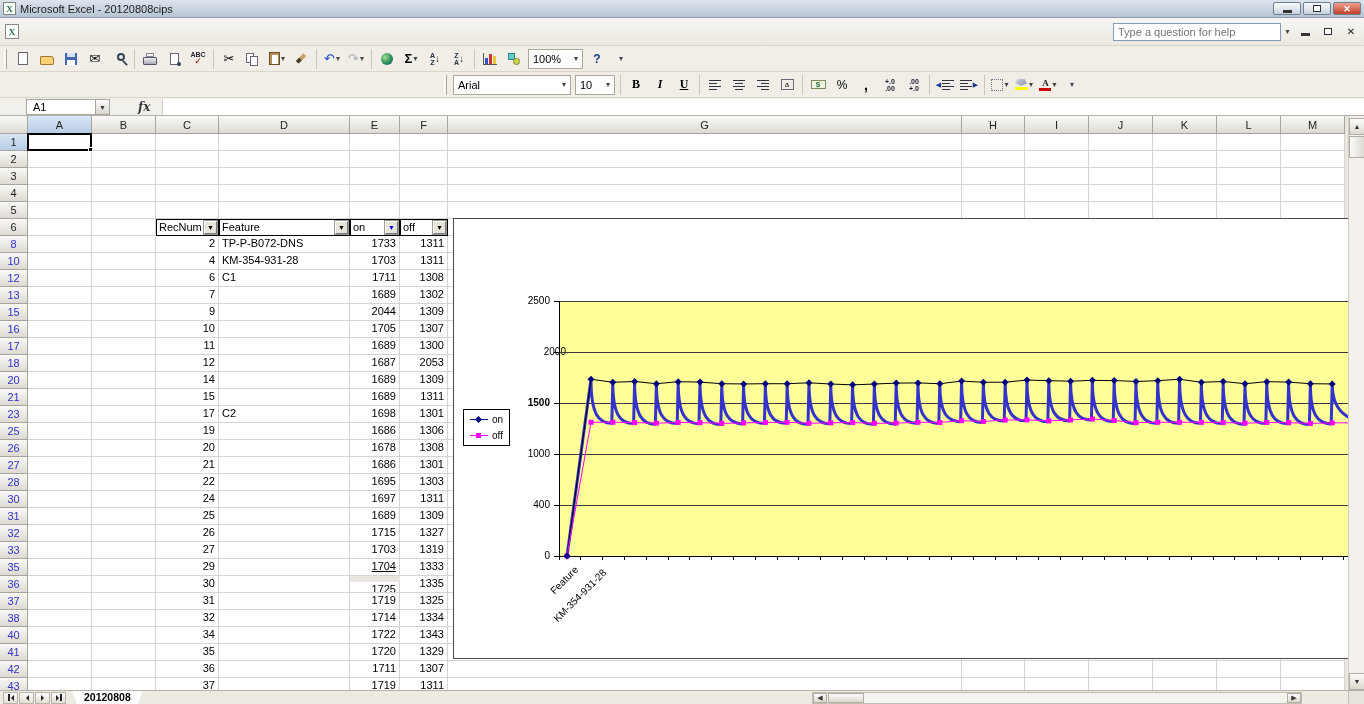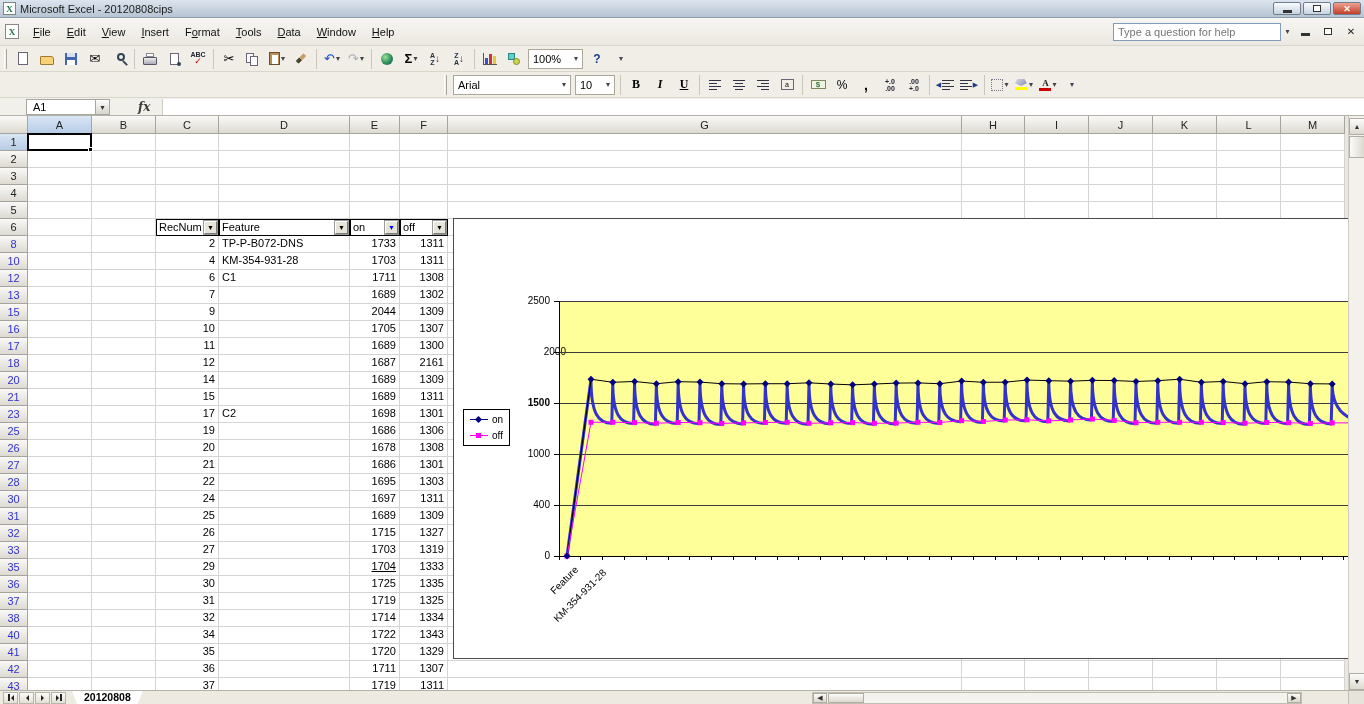--- a/index.html
+++ b/index.html
@@ -99,21 +99,20 @@
         </span>
       <span class="wbtn">
           <i class="g-rest"></i>
         </span>
       <span class="wbtn close">✕</span>
     </span>
   </div>
 
   <div id="menubar">
     <span id="wbicon">X</span>
-    <span id="menus"><span class="menu"><u>F</u>ile</span><span class="menu"><u>E</u>dit</span><span class="menu"><u>V</u>iew</span><span class="menu"><u>I</u>nsert</span><span class="menu">F<u>o</u>rmat</span><span class="menu"><u>T</u>ools</span><span class="menu"><u>D</u>ata</span><span class="menu"><u>W</u>indow</span><span class="menu"><u>H</u>elp</span></span>
     <span id="helpbox">
       <input id="helpinput" placeholder="Type a question for help" style="">
       <span id="helpdd">▾</span>
     </span>
     <span class="wbctrls">
       <span class="wbc">
           <i class="g-min" style="margin-top:6px"></i>
         </span>
       <span class="wbc">
           <i class="g-rest"></i>
@@ -648,21 +647,21 @@
         <div class="cell" style="width: 64px;"></div>
         <div class="cell" style="width: 64px;"></div>
       </div>
       <div class="grow">
         <div class="hdr rowhdr blue">18</div>
         <div class="cell" style="width: 64px;"></div>
         <div class="cell" style="width: 64px;"></div>
         <div class="cell num" style="width: 63px;">12</div>
         <div class="cell" style="width: 131px;"></div>
         <div class="cell num" style="width: 50px;">1687</div>
-        <div class="cell num" style="width: 48px;">2161</div>
+        <div class="cell num" style="width: 48px;">2053</div>
         <div class="cell" style="width: 514px;"></div>
         <div class="cell" style="width: 63px;"></div>
         <div class="cell" style="width: 64px;"></div>
         <div class="cell" style="width: 64px;"></div>
         <div class="cell" style="width: 64px;"></div>
         <div class="cell" style="width: 64px;"></div>
         <div class="cell" style="width: 64px;"></div>
       </div>
       <div class="grow">
         <div class="hdr rowhdr blue">20</div>
@@ -855,21 +854,21 @@
         <div class="cell" style="width: 64px;"></div>
         <div class="cell" style="width: 64px;"></div>
         <div class="cell" style="width: 64px;"></div>
       </div>
       <div class="grow">
         <div class="hdr rowhdr blue">36</div>
         <div class="cell" style="width: 64px;"></div>
         <div class="cell" style="width: 64px;"></div>
         <div class="cell num" style="width: 63px;">30</div>
         <div class="cell" style="width: 131px;"></div>
-        <div class="cell num" style="width: 50px;">1725</div>
+        <div class="cell num" style="width: 50px; margin-top: 6px;">1725</div>
         <div class="cell num" style="width: 48px;">1335</div>
         <div class="cell" style="width: 514px;"></div>
         <div class="cell" style="width: 63px;"></div>
         <div class="cell" style="width: 64px;"></div>
         <div class="cell" style="width: 64px;"></div>
         <div class="cell" style="width: 64px;"></div>
         <div class="cell" style="width: 64px;"></div>
         <div class="cell" style="width: 64px;"></div>
       </div>
       <div class="grow">

